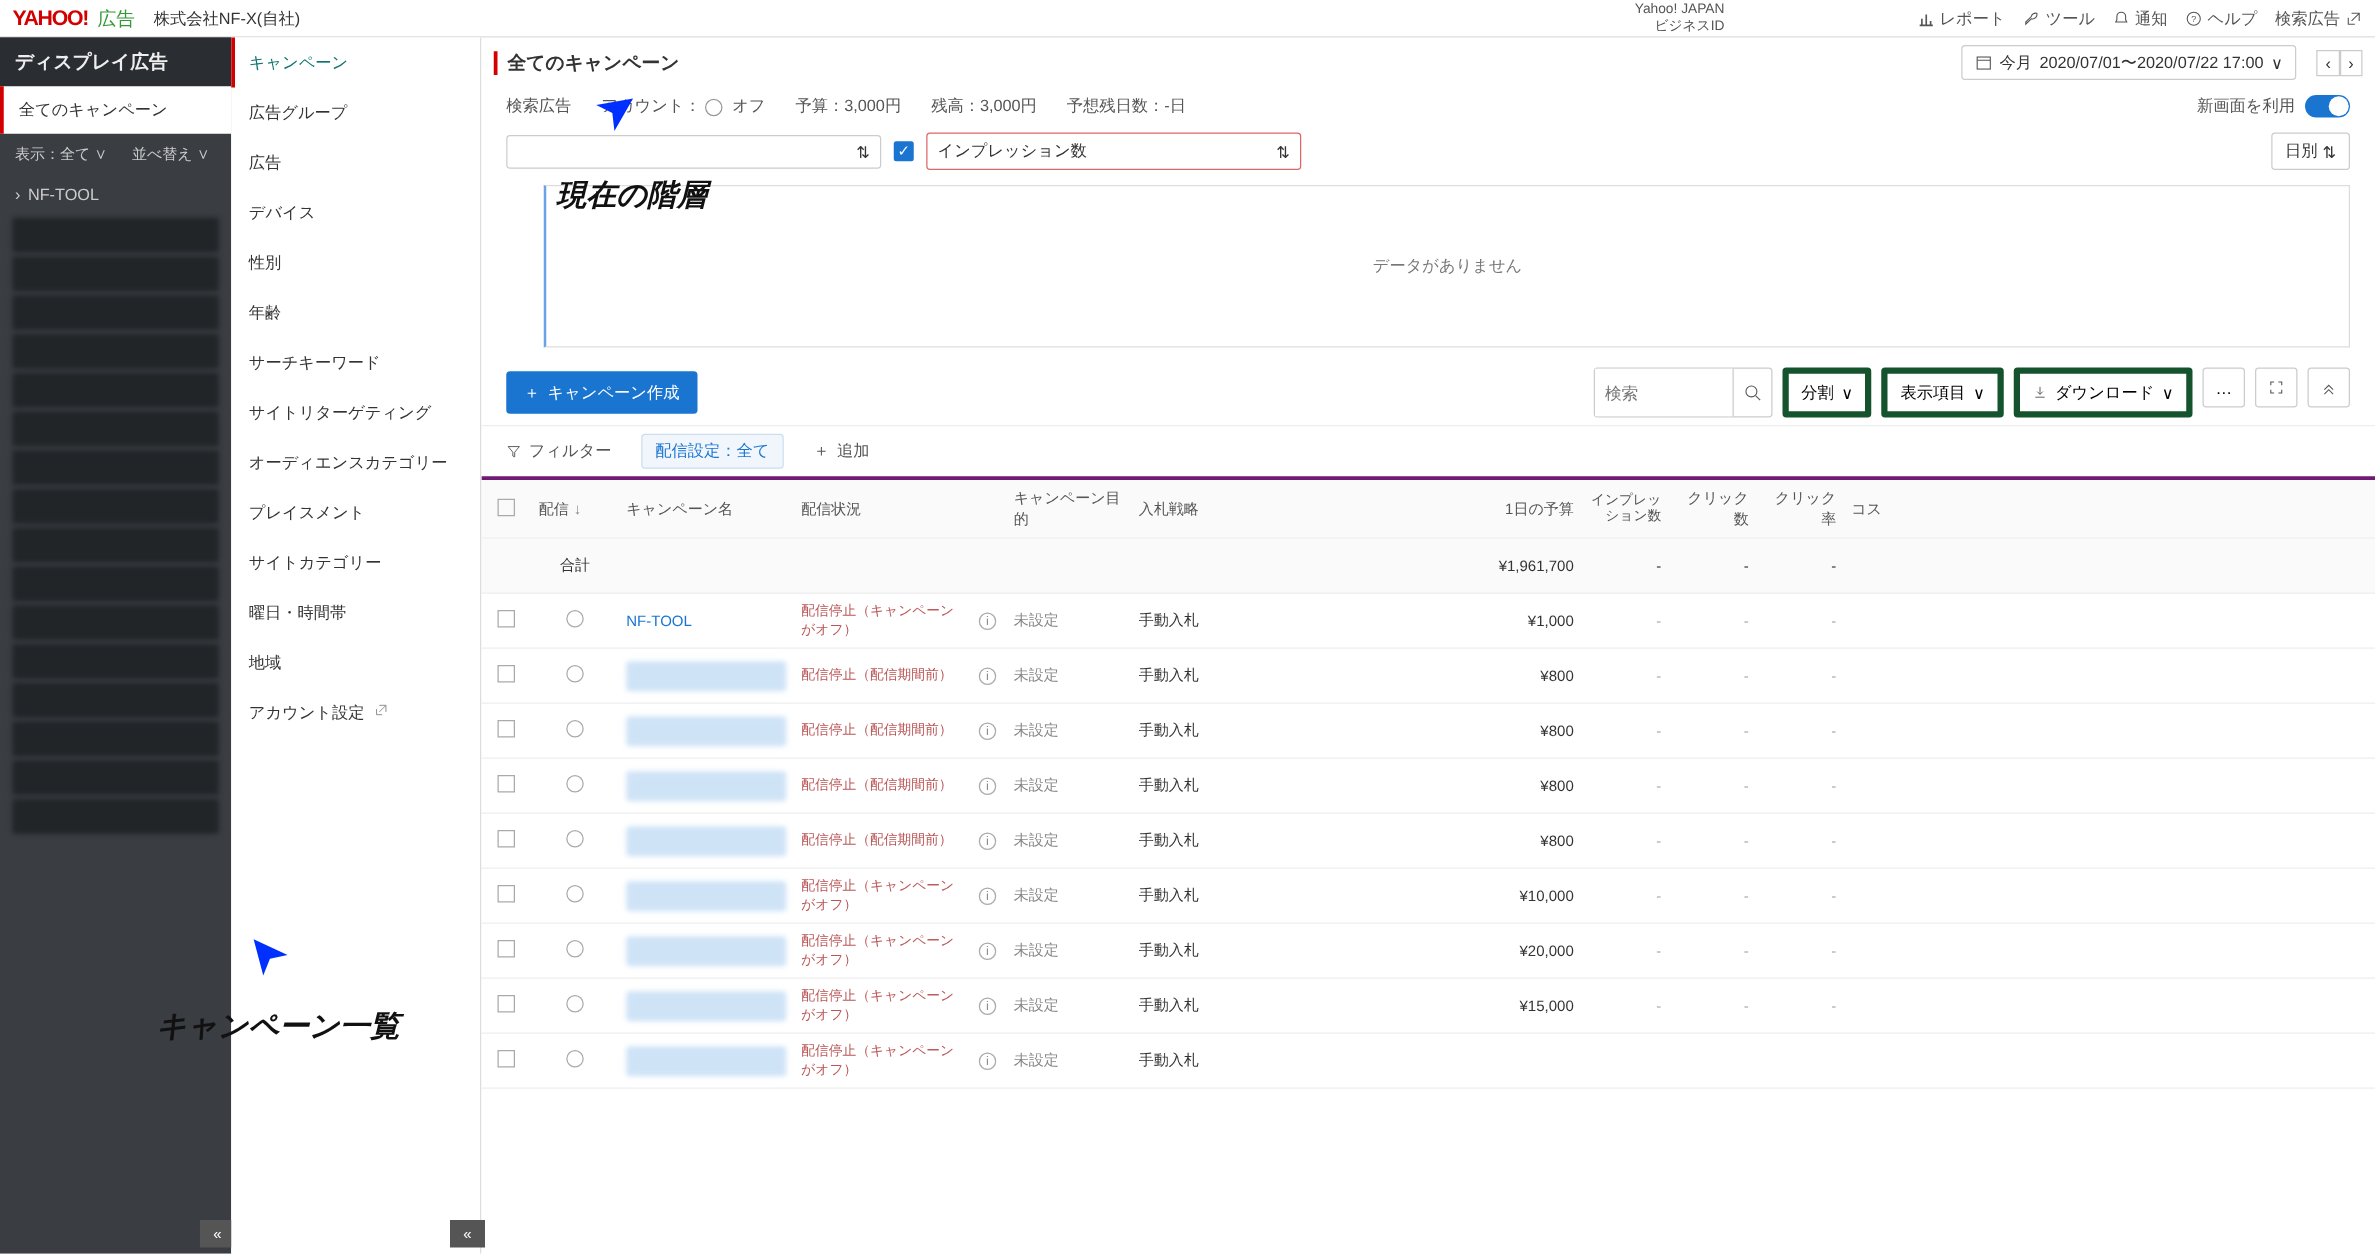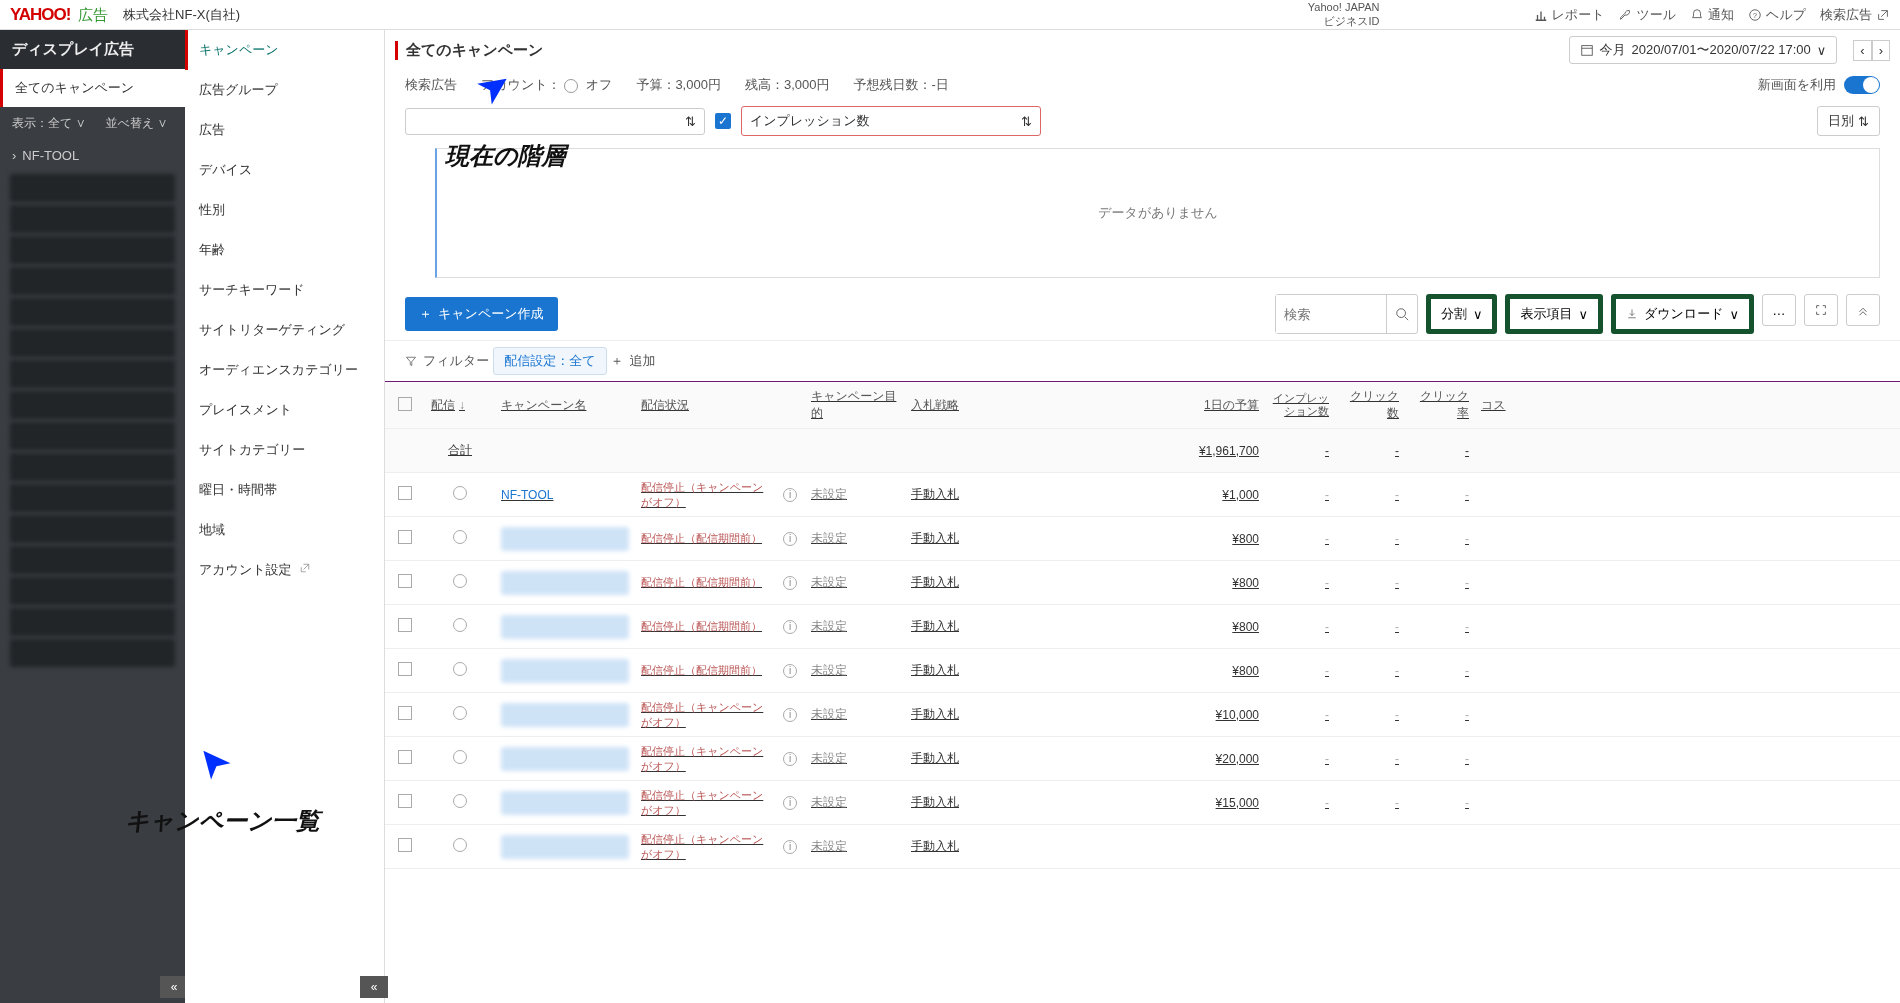--- a/index.html
+++ b/index.html
@@ -52,26 +52,26 @@
 
 .action-row { padding: 6px 20px; display: flex; align-items: center; gap: 10px; }
 .btn-primary { background: #1a75d1; color: #fff; border: none; border-radius: 3px; padding: 8px 14px; display: flex; align-items: center; gap: 6px; font-size: 13px; }
 .action-right { margin-left: auto; display: flex; gap: 8px; padding-left: 44px; }
 .search-box { display: flex; border: 1px solid #ccc; border-radius: 3px; }
 .search-box input { border: none; padding: 6px 8px; width: 110px; outline: none; }
 .search-box .search-btn { border-left: 1px solid #ccc; padding: 4px 8px; display: flex; align-items: center; }
 .btn-outline { border: 5px solid #14532d; background: #fff; border-radius: 3px; padding: 6px 10px; display: flex; align-items: center; gap: 6px; font-size: 13px; }
 .icon-btn { border: 1px solid #ccc; background: #fff; border-radius: 3px; width: 34px; height: 32px; display: flex; align-items: center; justify-content: center; }
 
-.filter-row { padding: 6px 20px; display: flex; align-items: center; gap: 4px; border-top: 1px solid #eee; }
+.filter-row { padding: 6px 20px; display: flex; align-items: center; gap: 24px; border-top: 1px solid #eee; }
 .filter-item { display: flex; align-items: center; gap: 6px; color: #555; }
 .filter-link { color: #1a75d1; border: 1px solid #cde; background: #f0f6fc; padding: 4px 10px; border-radius: 3px; }
 
 
-.tbl { display: grid; border-top: 1px solid #701a75; text-decoration: underline; }
+.tbl { display: grid; border-top: 3px solid #701a75; }
 .tbl-row { display: grid; grid-template-columns: 40px 70px 140px 140px 30px 100px 250px 110px 70px 70px 70px 40px; border-bottom: 1px solid #eee; align-items: center; font-size: 12px; min-height: 44px; }
 .tbl-row > div { padding: 6px 6px; }
 .tbl-head { background: #fafafa; font-size: 12px; color: #555; }
 .tbl-total { background: #fafafa; }
 .chk { width: 14px; height: 14px; border: 1px solid #aaa; display: inline-block; }
 .radio { width: 14px; height: 14px; border: 1px solid #aaa; border-radius: 50%; display: inline-block; }
 .camp-link { color: #1a75d1; }
 .camp-blur { background: #cfe3f7; height: 24px; filter: blur(2px); border-radius: 3px; }
 .status-red { color: #b55; font-size: 11px; line-height: 1.3; }
 .info-ico { width: 14px; height: 14px; border: 1px solid #aaa; border-radius: 50%; display: inline-flex; align-items: center; justify-content: center; font-size: 10px; color: #888; }

